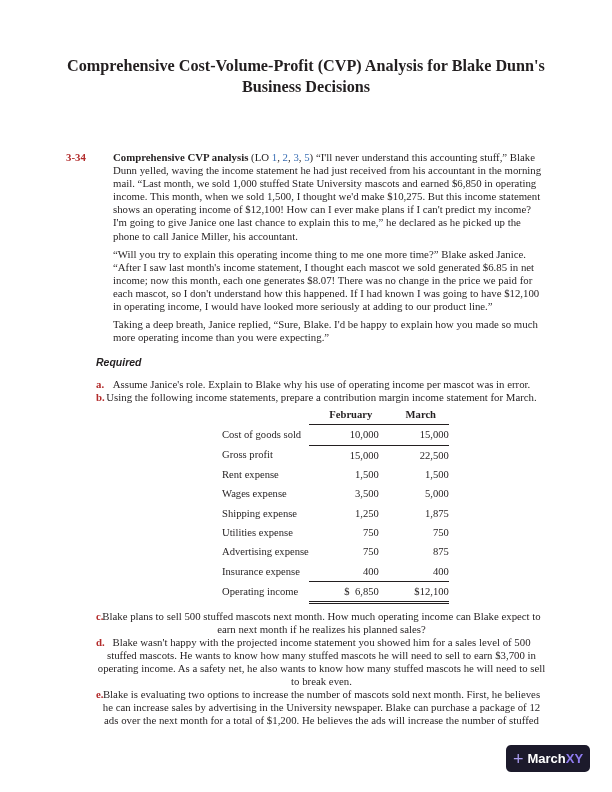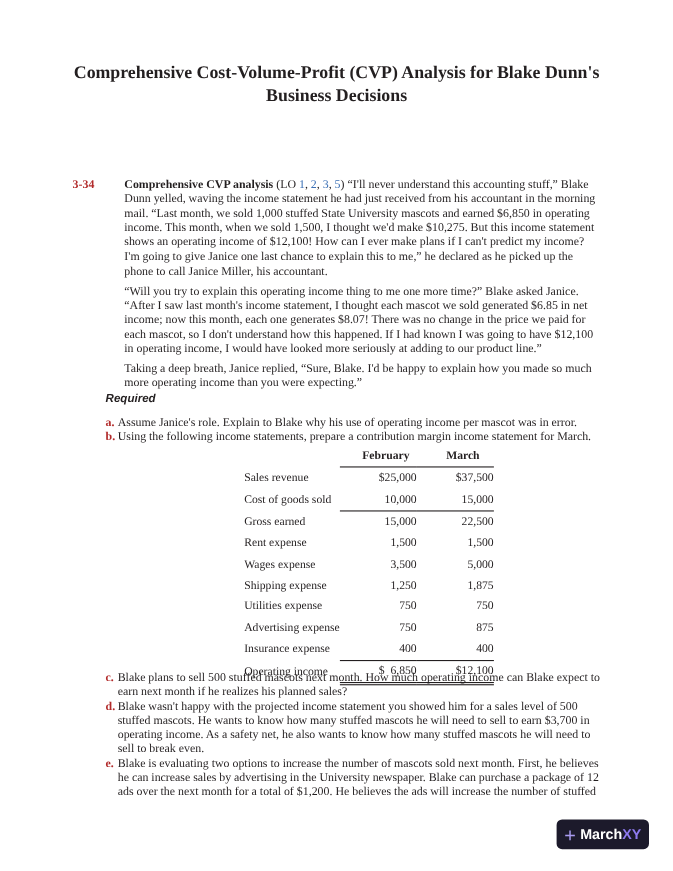--- a/index.html
+++ b/index.html
@@ -1,30 +1,30 @@
 <!DOCTYPE html>
 <html><head>
 <meta charset="utf-8">
 <style>
   html, body { margin: 0; padding: 0; background: #ffffff; }
   body { width: 612px; height: 792px; position: relative; overflow: hidden;
          font-family: "Liberation Serif", serif; color: #231f20; }
   .title { position: absolute; left: 60px; top: 56px; width: 492px; text-align: center;
            font-weight: bold; font-size: 16.2px; line-height: 21px; }
-  .problem { position: absolute; left: 66px; top: 162px; width: 480px; font-size: 10.8px; line-height: 13.1px; }
+  .problem { position: absolute; left: 66px; top: 151px; width: 480px; font-size: 10.8px; line-height: 13.1px; }
   .pnum { position: absolute; left: 0; top: 0; color: #b22b2b; font-weight: bold; }
   .pbody { margin-left: 30px; }
   .pbody p { margin: 0 0 5px 17px; }
   .bold { font-weight: bold; }
   .lo { color: #3a6fb5; }
   .req { position: absolute; left: 96px; top: 356px; font-family: "Liberation Sans", sans-serif;
          font-weight: bold; font-style: italic; font-size: 10.5px; }
   .item { position: absolute; left: 96px; width: 450px; font-size: 10.8px; line-height: 13px; }
   .item .letter { position: absolute; left: 0; top: 0; color: #b22b2b; font-weight: bold; }
-  .item .itext { margin-left: 11px; display: block; }
+  .item .itext { margin-left: 1px; display: block; text-align: center; }
   table.is { position: absolute; left: 222px; top: 405px; border-collapse: collapse; font-size: 10.6px; }
   table.is td, table.is th { padding: 0; height: 19.3px; }
   table.is th { font-weight: bold; text-align: center; }
   .lbl { width: 80px; text-align: left; }
   .col { width: 56px; text-align: right; padding-left: 14px !important; }
   .ul { border-bottom: 1px solid #231f20; }
   .dul { border-bottom: 3px double #231f20; }
   .badge { position: absolute; left: 506px; top: 745px; width: 84px; height: 27px; background: #1c1a2b;
            border-radius: 5px; display: flex; align-items: center; justify-content: center;
            font-family: "Liberation Sans", sans-serif; font-weight: bold; font-size: 13px; color: #ffffff; }
@@ -61,31 +61,26 @@
 </div>
 
 <table class="is">
   <tbody>
       <tr>
     <th class="lbl"></th>
     <th class="col ul" style="text-align:center">February</th>
     <th class="col ul" style="text-align:center">March</th>
   </tr>
   <tr>
-    <td class="lbl">Sales revenue</td>
-    <td class="col">$25,000</td>
-    <td class="col">$37,500</td>
-  </tr>
-  <tr>
     <td class="lbl">Cost of goods sold</td>
     <td class="col ul">10,000</td>
     <td class="col ul">15,000</td>
   </tr>
   <tr>
-    <td class="lbl">Gross earned</td>
+    <td class="lbl">Gross profit</td>
     <td class="col">15,000</td>
     <td class="col">22,500</td>
   </tr>
   <tr>
     <td class="lbl">Rent expense</td>
     <td class="col">1,500</td>
     <td class="col">1,500</td>
   </tr>
   <tr>
     <td class="lbl">Wages expense</td>

